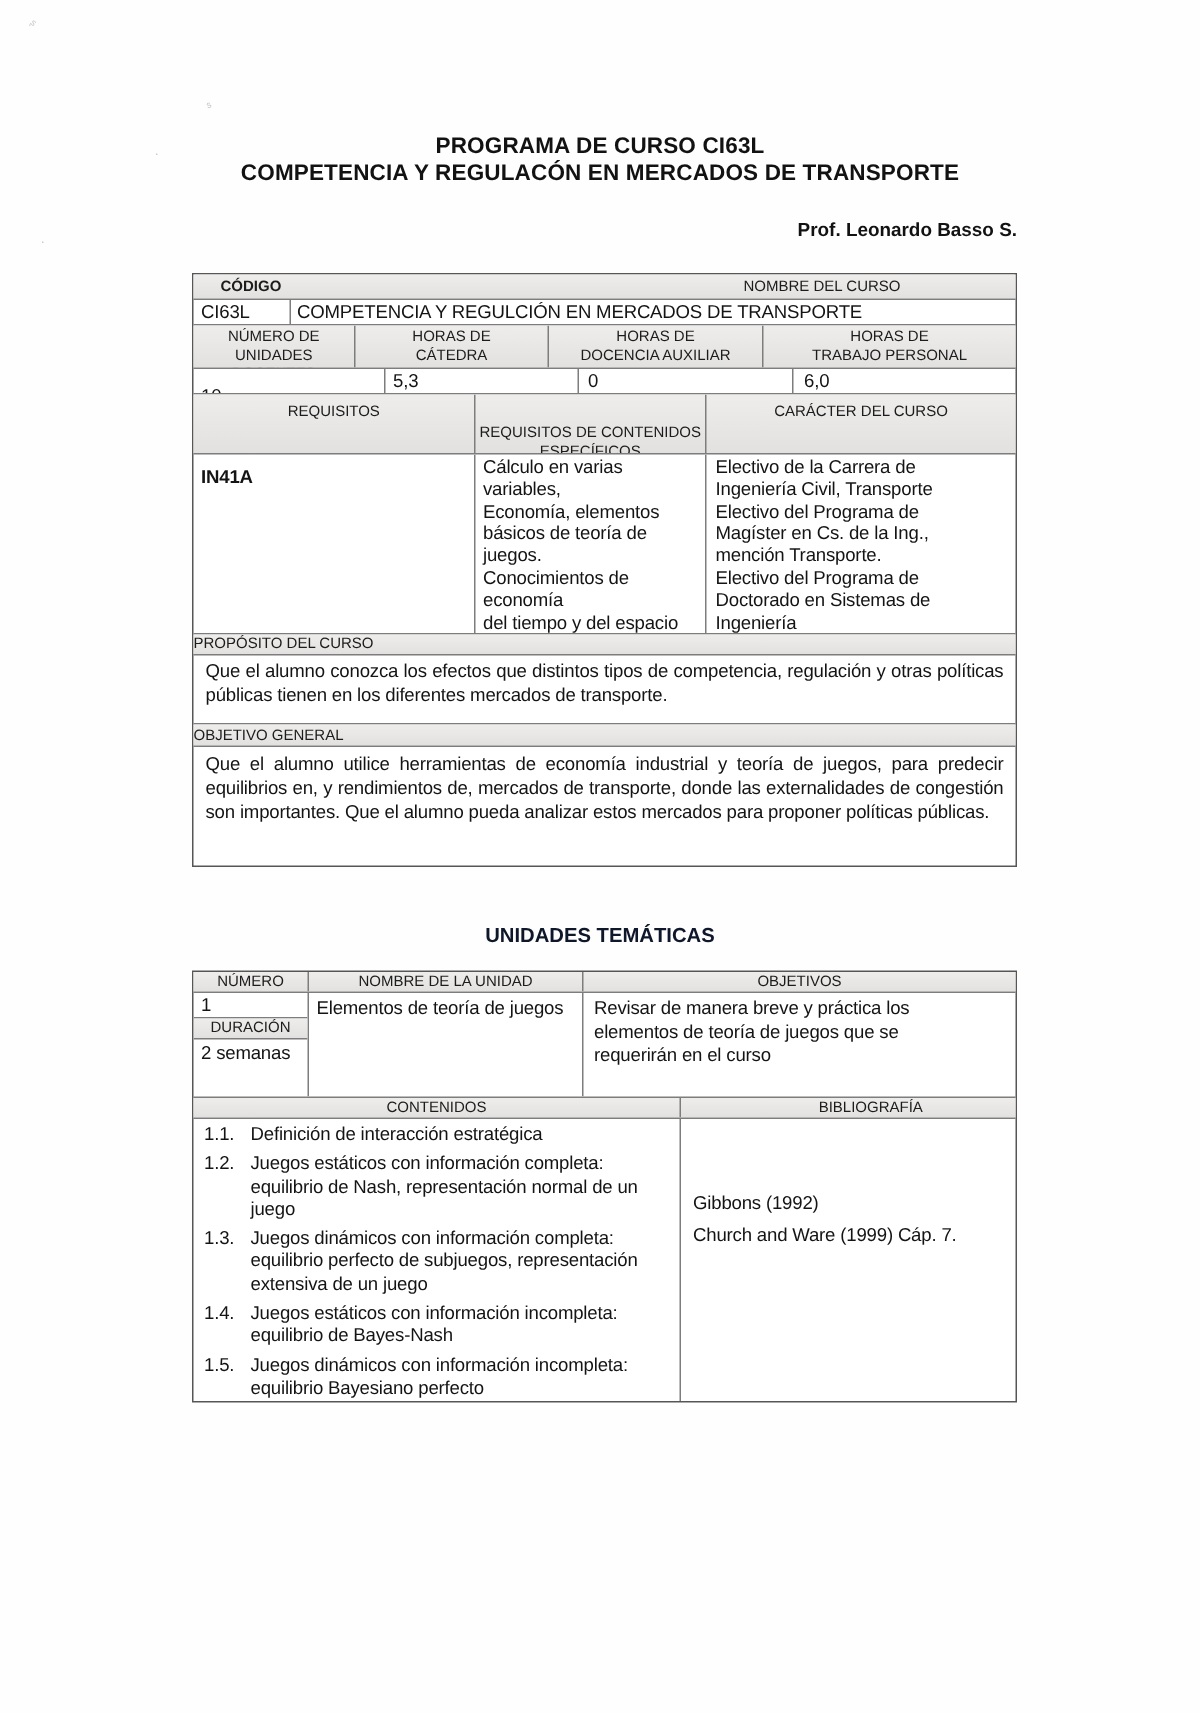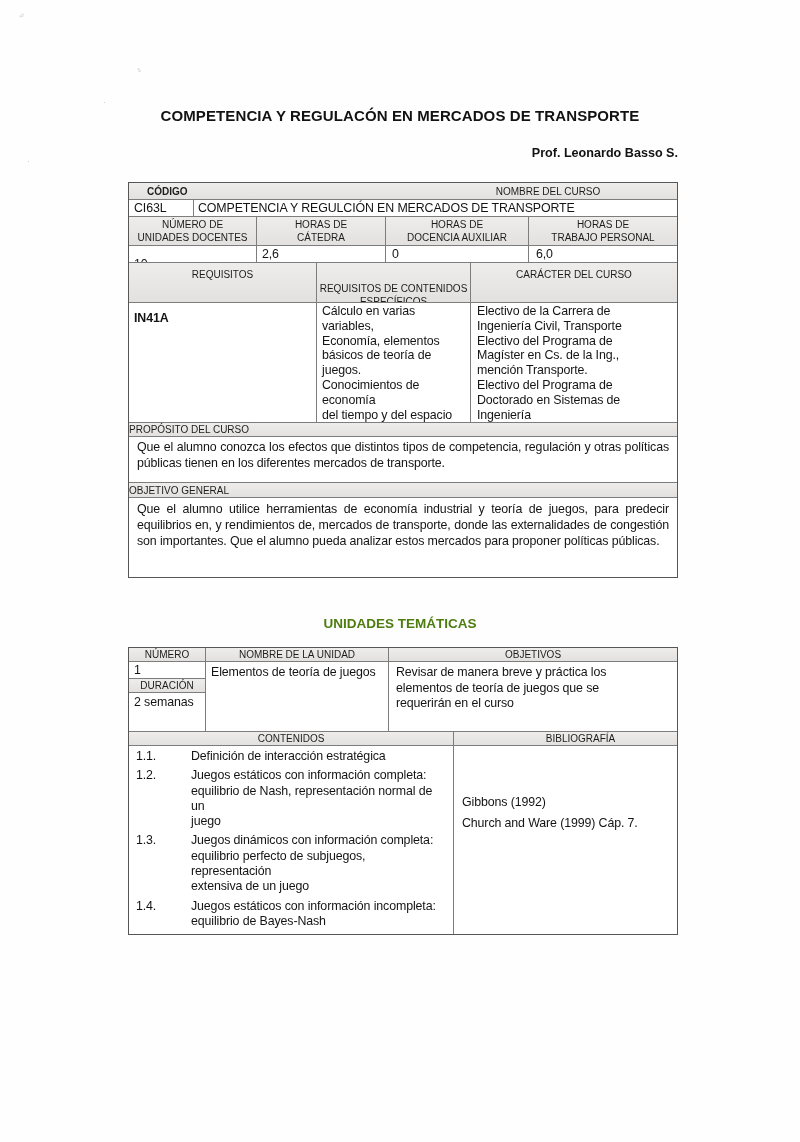--- a/index.html
+++ b/index.html
@@ -31,41 +31,41 @@
   
   #t1 { top:182px; }
   .rA { height:17px; position:relative; }
   .rA .lab-codigo { position:absolute; left:18px; top:3px;font-weight:bold; }
   .rA .lab-nombre { position:absolute; left:290px; top:3px; width:258px; text-align:center; }
   .rB { height:17px; }
   .rB .c1 { width:65px; padding:1px 16px 0 5px; }
   .rB .c2 { flex:1; padding:1px 0 0 4px; }
   .rC { height:29px; }
   .rC .cell { display:flex; flex-direction:column; justify-content:flex-start; padding-top:2px; }
-  .rC .w1 { width:128px;text-align:center; } .rC .w2 { width:129px; } .rC .w3 { width:143px; } .rC .w4 { flex:1; }
+  .rC .w1 { width:108px;text-align:center; } .rC .w2 { width:129px; } .rC .w3 { width:143px; } .rC .w4 { flex:1; }
   .rD { height:17px; }
   .rD .w1 { width:128px; padding:11px 0 0 5px; }
   .rD .w2 { width:129px; padding:1px 0 0 5px; }
   .rD .w3 { width:143px; padding:1px 0 0 6px; }
   .rD .w4 { flex:1; padding:1px 0 0 7px; }
   .rE { height:40px; }
   .rE .cell { padding-top:20px; }
   .rE .w1 { width:188px; } .rE .w2 { width:154px; } .rE .w3 { flex:1; }
   .rE .single { padding-top:6px; }
   .rF { height:120px; }
   .rF .w1 { width:188px; padding:8px 0 0 5px;font-weight:bold; }
   .rF .w2 { width:154px; padding:1px 0 0 5px; line-height:14.8px; }
   .rF .w3 { flex:1; padding:1px 27px 0 6px; line-height:14.8px; }
   .rG { height:14px; padding-top:1px; }
   .rH { height:46px; padding:2px 8px 0 8px; }
   .rI { height:15px; padding-top:2px; }
   .rJ { height:79px; padding:3px 8px 0 8px; }
 
   .sec-title { position:absolute; left:0; top:616px; width:800px; text-align:center;
-    font-size:13.5px; font-weight:bold; color:#4d7c0f; }
+    font-size:13.5px; font-weight:bold; color:#0f172a; }
 
   
   #t2 { top:647px; }
   .rK { height:14px; }
   .rK .cell { padding-top:1px; }
   .rK .w1 { width:77px; } .rK .w2 { width:183px; } .rK .w3 { flex:1; }
   .band { height:70px; }
   .band .colA { width:77px; display:flex; flex-direction:column; }
   .band .colB { width:183px; padding:3px 2px 0 5px; }
   .band .colC { flex:1; padding:3px 0 0 7px; line-height:15.5px; }
@@ -73,33 +73,34 @@
   .subD { height:14px; padding-top:1px; border-bottom:1px solid #7d7d7d; }
   .sub2 { height:18px; padding:2px 0 0 5px; }
   .rN { height:14px; }
   .rN .cell { padding-top:1px; }
   .rN .w1 { width:325px; } .rN .w2 { flex:1; padding-left:30px; }
   .rO { height:188px; }
   .rO .w1 { width:325px; padding-top:3px; }
   .rO .w2 { flex:1; padding:4px 0 0 8px;margin-top:44px; }
   .citem { display:flex; margin-bottom:4px; }
   .citem .num { width:38px; padding-left:7px; flex:none; }
-  .citem .txt { flex:1; padding-right:6px; line-height:15.3px;margin-left:24px; }
+  .citem .txt { flex:1; padding-right:6px; line-height:15.3px; }
   .bib-line { line-height:16px; margin-bottom:5px; }
 </style>
 </head>
 <body>
 
 <div class="page">
 
   <span class="speck" style="left:20px; top:11px; transform:rotate(40deg);">ᶳ</span>
   <span class="speck" style="left:138px; top:66px; transform:rotate(-20deg);">ˢ</span>
   <span class="speck" style="left:103px; top:97px;">·</span>
   <span class="speck" style="left:27px; top:156px;">·</span>
 
+  <div class="title-line" style="top:89px;">PROGRAMA DE CURSO CI63L</div>
   <div class="title-line" style="top:107px;">COMPETENCIA Y REGULACÓN EN MERCADOS DE TRANSPORTE</div>
   <div class="prof">Prof. Leonardo Basso S.</div>
 
   <div class="tbl" id="t1">
 
     <div class="row rA shade">
       <span class="hlabel lab-codigo">CÓDIGO</span>
       <span class="hlabel lab-nombre">NOMBRE DEL CURSO</span>
     </div>
 
@@ -122,21 +123,21 @@
         <span>DOCENCIA AUXILIAR</span>
       </div>
       <div class="cell hlabel w4">
         <span>HORAS DE</span>
         <span>TRABAJO PERSONAL</span>
       </div>
     </div>
 
     <div class="row rD">
       <div class="cell body-txt w1">10</div>
-      <div class="cell body-txt w2">2,6</div>
+      <div class="cell body-txt w2">5,3</div>
       <div class="cell body-txt w3">0</div>
       <div class="cell body-txt w4">6,0</div>
     </div>
 
     <div class="row rE shade">
       <div class="cell hlabel w1 single">REQUISITOS</div>
       <div class="cell hlabel w2">
         <span>REQUISITOS DE CONTENIDOS</span>
         <span>ESPECÍFICOS</span>
       </div>
@@ -211,20 +212,25 @@
           <span class="num body-txt">1.3.</span>
           <span class="txt body-txt pre">Juegos dinámicos con información completa:
 equilibrio perfecto de subjuegos, representación
 extensiva de un juego</span>
         </div>
         <div class="citem">
           <span class="num body-txt">1.4.</span>
           <span class="txt body-txt pre">Juegos estáticos con información incompleta:
 equilibrio de Bayes-Nash</span>
         </div>
+        <div class="citem">
+          <span class="num body-txt">1.5.</span>
+          <span class="txt body-txt pre">Juegos dinámicos con información incompleta:
+equilibrio Bayesiano perfecto</span>
+        </div>
       </div>
       <div class="cell w2">
         <div class="bib-line body-txt">Gibbons (1992)</div>
         <div class="bib-line body-txt">Church and Ware (1999) Cáp. 7.</div>
       </div>
     </div>
   </div>
 
 </div>
 

